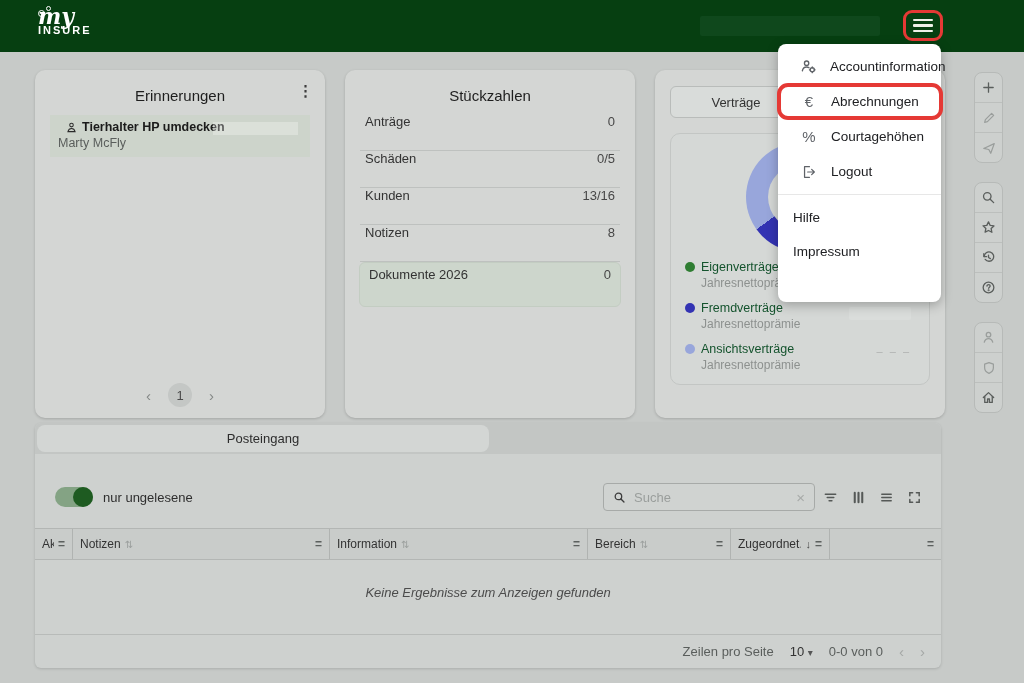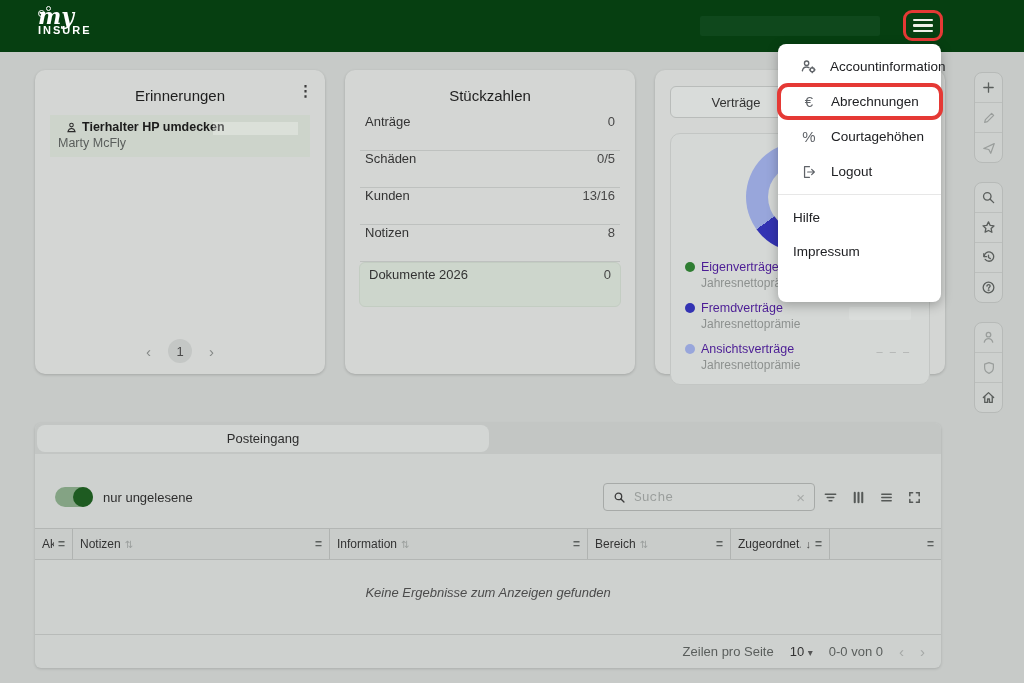--- a/index.html
+++ b/index.html
@@ -13,21 +13,21 @@
   .logo-insure{font-size:11px;letter-spacing:2px;margin-top:-4px;font-weight:bold;}
   .logo-dot{position:absolute;border:1.3px solid #fff;border-radius:50%;}
   .ld1{width:5px;height:5px;left:0px;top:6px;}
   .ld2{width:3px;height:3px;left:8px;top:2px;}
   .hdr-redact{position:absolute;left:700px;top:16px;width:180px;height:20px;background:#0f481c;border-radius:2px;}
   .hamburger{position:absolute;left:903px;top:10px;width:40px;height:31px;border:3px solid #e53935;border-radius:9px;
              display:flex;flex-direction:column;justify-content:center;align-items:center;gap:3px;box-sizing:border-box;cursor:pointer;}
   .hamburger .bar{width:20px;height:2.5px;background:#eef0e8;border-radius:1px;}
 
   
-  .card{position:absolute;top:70px;width:290px;height:304px;background:#d4d6d4;border-radius:10px;
+  .card{position:absolute;top:70px;width:290px;height:348px;background:#d4d6d4;border-radius:10px;
         box-shadow:0 1px 3px rgba(0,0,0,.18);}
   .card-title{position:absolute;top:17px;left:0;right:0;text-align:center;font-size:15px;color:#1e1e1e;font-weight:500;}
   .dots-menu{position:absolute;right:12px;top:13px;font-size:15px;color:#3c3c3c;font-weight:bold;cursor:pointer;line-height:15px;}
 
   
   .reminder-item{position:absolute;left:15px;right:15px;top:45px;height:42px;background:#cdd4cb;box-sizing:border-box;padding:5px 8px;cursor:pointer;}
   .rem-l1{display:flex;align-items:center;gap:5px;padding-left:8px;font-size:12.5px;font-weight:bold;color:#1b1b1b;}
   .rem-l2{font-size:12.5px;color:#5a5e5c;margin-top:2px;}
   .rem-redact{position:absolute;right:12px;top:7px;width:85px;height:13px;background:rgba(255,255,255,.28);}
   .pager{position:absolute;bottom:11px;left:0;right:0;display:flex;justify-content:center;align-items:center;gap:17px;}
@@ -45,21 +45,21 @@
   
   .vertraege-btn{position:absolute;left:15px;top:16px;width:132px;height:32px;background:#d9dcda;border:1px solid #b9bcba;
                  border-radius:6px;font-size:13px;color:#333;display:flex;align-items:center;justify-content:center;
                  box-sizing:border-box;cursor:pointer;font-weight:500;}
   .inner-card{position:absolute;left:15px;top:63px;width:260px;height:252px;border:1px solid #c3c6c4;border-radius:10px;
               background:#d5d8d6;box-sizing:border-box;}
   .donut{position:absolute;left:75px;top:8px;width:110px;height:110px;border-radius:50%;
          background:conic-gradient(#2e7d32 0 40%,#3333b3 40% 65%,#98a6db 65% 100%);}
   .donut::after{content:"";position:absolute;inset:22px;border-radius:50%;background:#d5d8d6;}
   .legend{position:absolute;left:14px;top:126px;display:flex;flex-direction:column;gap:11px;}
-  .leg-l1{display:flex;align-items:center;gap:6px;font-size:12.5px;color:#4c1d95;}
+  .leg-l1{display:flex;align-items:center;gap:6px;font-size:12.5px;color:#14532d;}
   .leg-dot{width:10px;height:10px;border-radius:50%;flex:0 0 auto;}
   .leg-l2{font-size:12px;color:#8d918f;margin-left:16px;margin-top:2px;}
   .dot-g{background:#2e7d32;} .dot-b{background:#3333b3;} .dot-p{background:#98a6db;}
   .leg-redact{position:absolute;right:18px;top:173px;width:62px;height:13px;background:#dadddb;border-radius:2px;}
   .leg-dashes{position:absolute;right:18px;top:211px;font-size:11px;color:#aeb1af;letter-spacing:2px;}
 
   
   .tgroup{position:absolute;left:974px;width:29px;background:#cdd0ce;border:1px solid #b7bab8;border-radius:8px;box-sizing:border-box;}
   .tbtn{height:29px;display:flex;align-items:center;justify-content:center;border-bottom:1px solid #bcbfbd;cursor:pointer;}
   .tbtn:last-child{border-bottom:none;}
@@ -86,21 +86,21 @@
               display:flex;align-items:center;justify-content:center;font-size:13px;color:#2d2d2d;cursor:pointer;}
   .tab-inactive{position:absolute;left:456px;right:2px;top:2px;height:27px;display:flex;align-items:center;
                 justify-content:center;font-size:13px;color:#2d2d2d;cursor:pointer;}
   .toggle{position:absolute;left:20px;top:64px;width:38px;height:20px;border-radius:10px;background:#84a384;cursor:pointer;}
   .toggle .knob{position:absolute;right:0;top:0;width:20px;height:20px;border-radius:50%;background:#1e5b21;}
   .toggle-label{position:absolute;left:68px;top:67px;font-size:13px;color:#2e2e2e;}
   .searchbox{position:absolute;left:568px;top:60px;width:212px;height:28px;border:1px solid #a7aaa8;border-radius:4px;
              background:#d0d3d1;display:flex;align-items:center;gap:6px;padding:0 9px;box-sizing:border-box;}
   .searchbox svg{display:block;stroke:#3c3c3c;fill:none;stroke-width:1.6;stroke-linecap:round;}
   .searchbox input{flex:1;border:none;background:transparent;outline:none;font-size:13px;color:#333;
-                   font-family:Liberation Mono, monospace;min-width:0;}
+                   font-family:Liberation Sans, sans-serif;min-width:0;}
   .searchbox input::placeholder{color:#9a9e9c;}
   .clear-x{color:#a8aba9;font-size:15px;cursor:pointer;}
   .panel-icons{position:absolute;left:788px;top:60px;height:28px;display:flex;align-items:center;gap:13px;}
   .pi{cursor:pointer;}
   .pi svg{display:block;stroke:#55595 7;stroke:#555957;fill:none;stroke-width:1.6;stroke-linecap:round;}
 
   .table-head{position:absolute;left:0;right:0;top:105px;height:30px;background:#c9ccca;border-top:1px solid #b3b6b4;
               border-bottom:1px solid #b3b6b4;display:flex;align-items:stretch;font-size:12px;color:#333;}
   .th{display:flex;align-items:center;gap:4px;padding:0 7px;border-right:1px solid #b0b3b1;box-sizing:border-box;}
   .th:last-child{border-right:none;}

